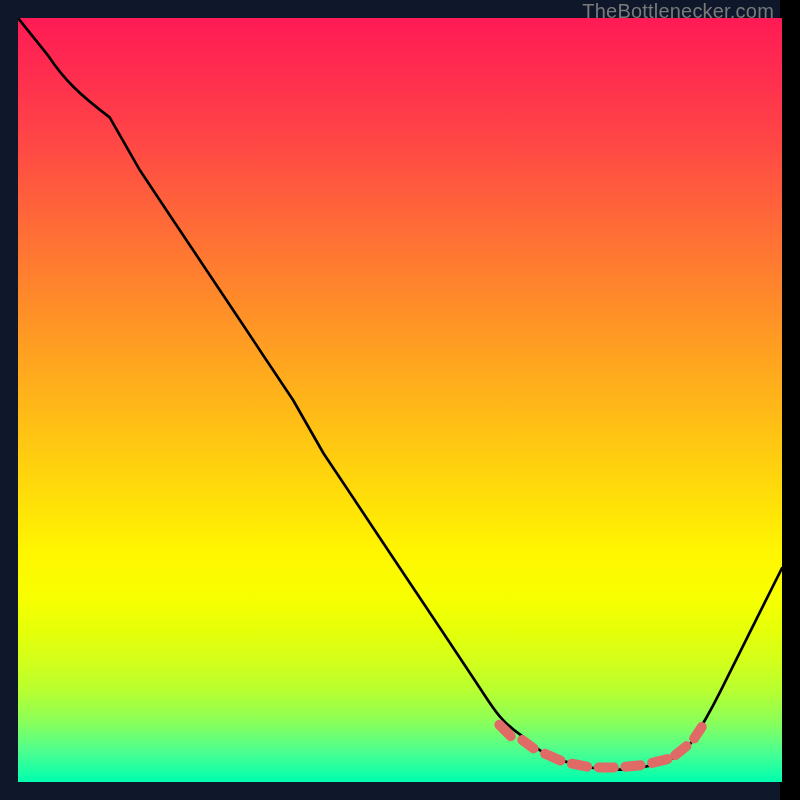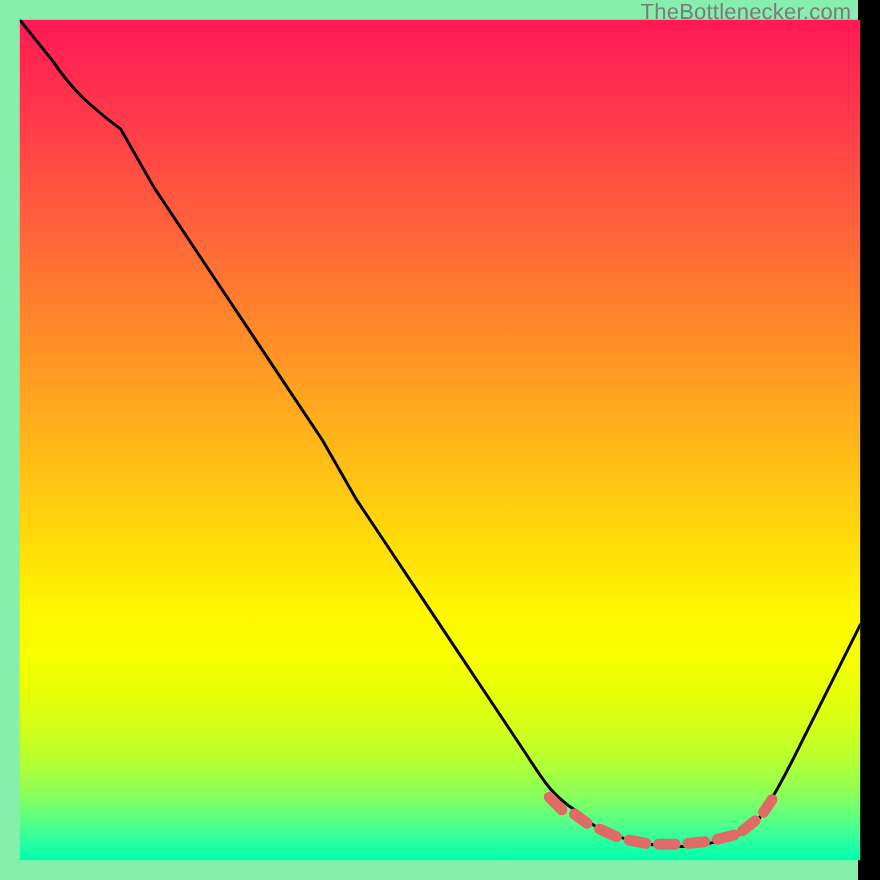--- a/index.html
+++ b/index.html
@@ -8,21 +8,21 @@
     width: 800px;
     height: 800px;
     background: #000;
     overflow: hidden;
     font-family: Arial, Helvetica, sans-serif;
   }
   .frame {
     position: relative;
     width: 780px;
     height: 800px;
-    background: #86efac;
+    background: #0f172a;
     text-decoration: underline;
   }
   .plot-area {
     position: absolute;
     left: 18px;
     top: 18px;
     width: 764px;
     height: 764px;
     
     background: linear-gradient(

